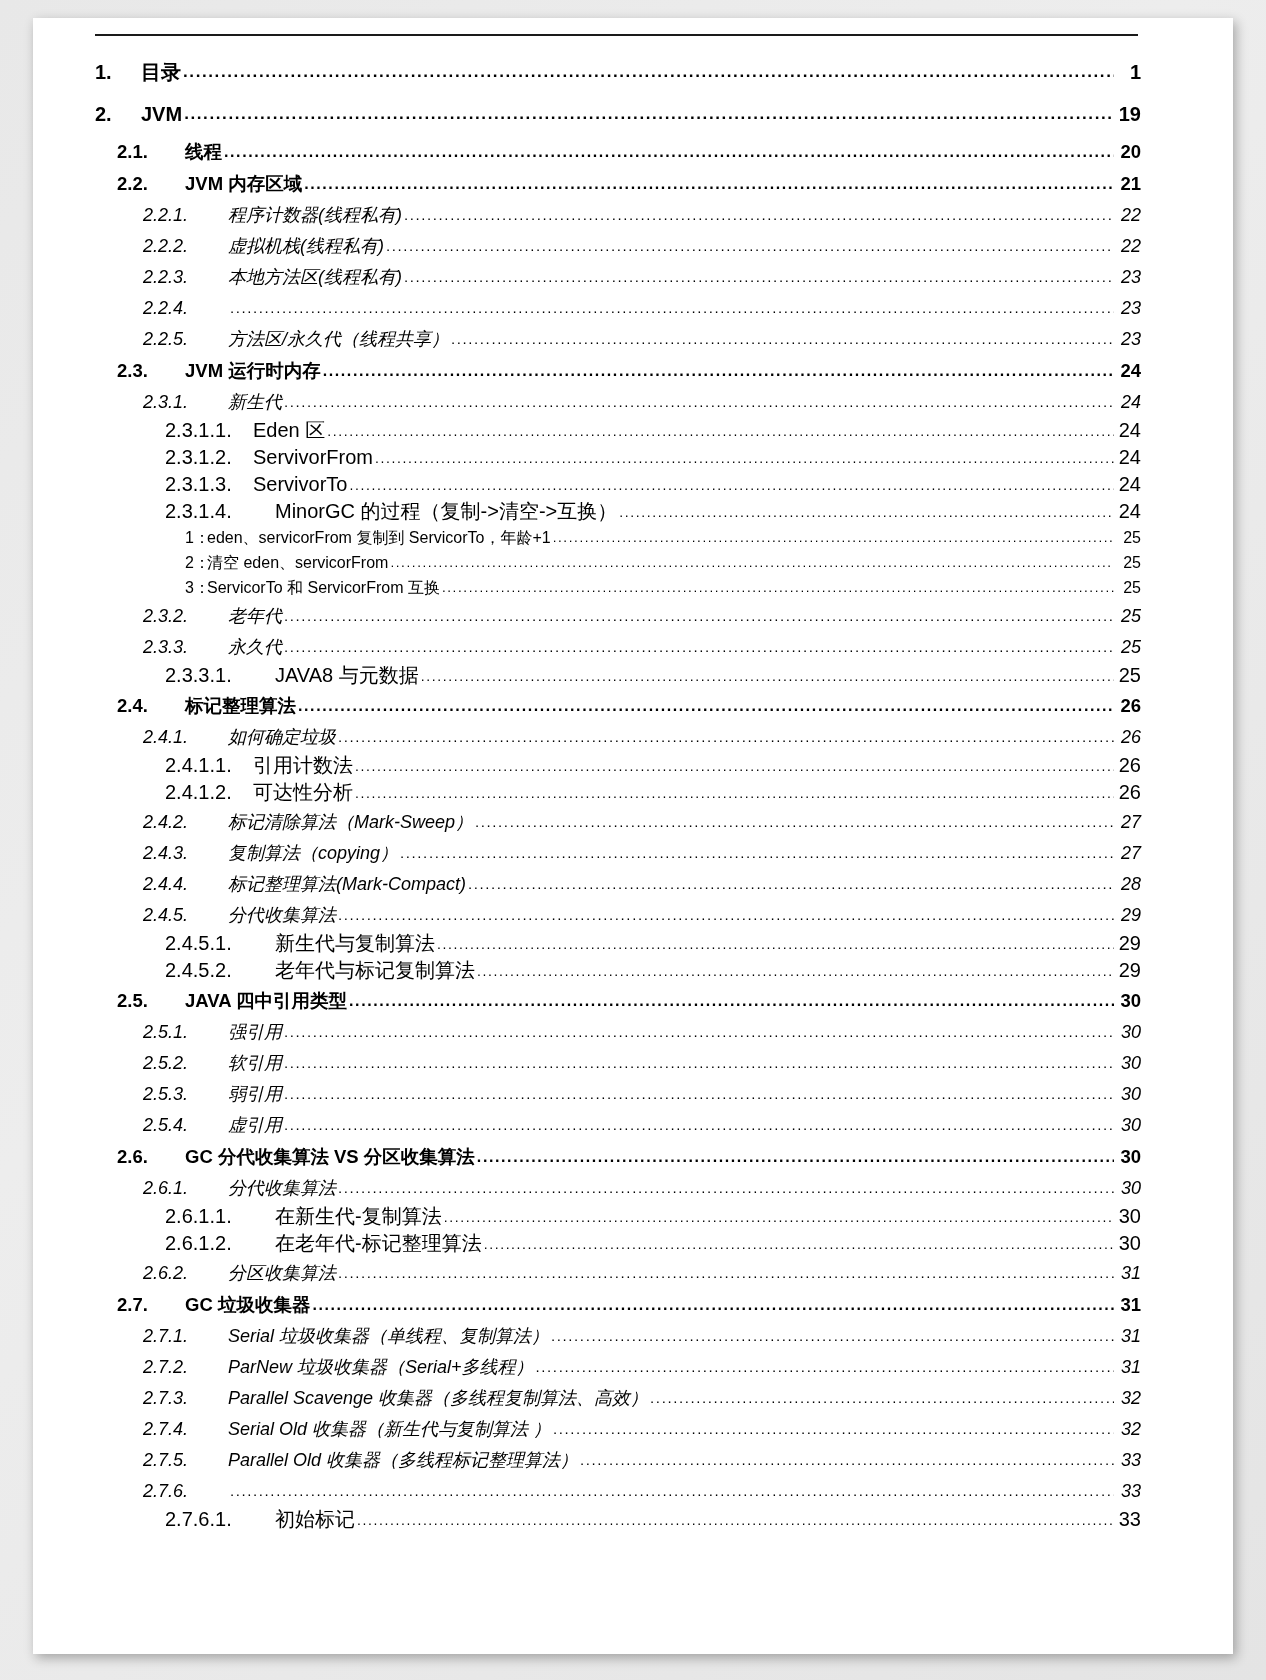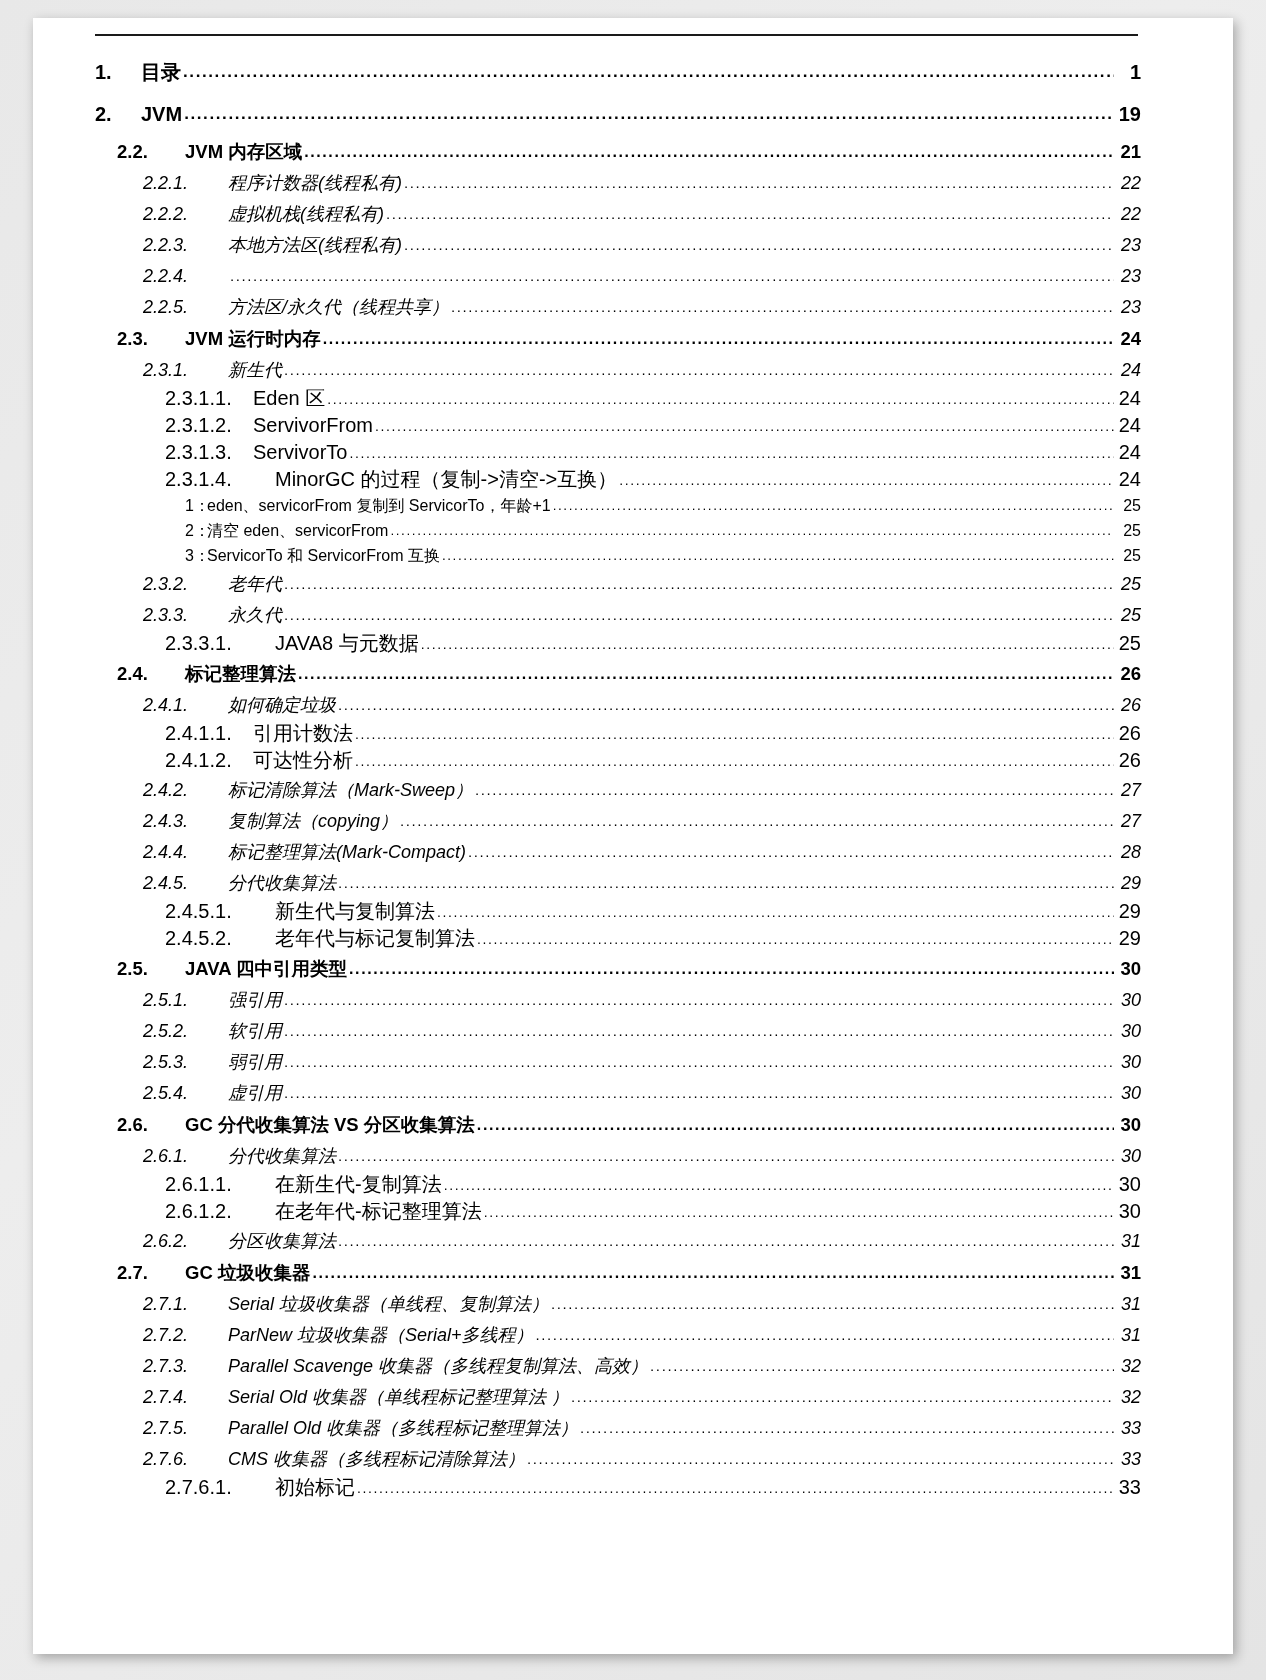--- a/index.html
+++ b/index.html
@@ -144,20 +144,26 @@
           <span class="leader"></span>
           <span class="pg">1</span>
         </div>
         <div class="row lvl1">
           <span class="num">2.</span>
           <span class="txt">JVM</span>
           <span class="leader"></span>
           <span class="pg">19</span>
         </div>
         <div class="row lvl2">
+          <span class="num">2.1.</span>
+          <span class="txt">线程</span>
+          <span class="leader"></span>
+          <span class="pg">20</span>
+        </div>
+        <div class="row lvl2">
           <span class="num">2.2.</span>
           <span class="txt">JVM 内存区域</span>
           <span class="leader"></span>
           <span class="pg">21</span>
         </div>
         <div class="row lvl3">
           <span class="num">2.2.1.</span>
           <span class="txt">程序计数器(线程私有)</span>
           <span class="leader"></span>
           <span class="pg">22</span>
@@ -396,33 +402,32 @@
           <span class="pg">31</span>
         </div>
         <div class="row lvl3">
           <span class="num">2.7.3.</span>
           <span class="txt">Parallel Scavenge 收集器（多线程复制算法、高效）</span>
           <span class="leader"></span>
           <span class="pg">32</span>
         </div>
         <div class="row lvl3">
           <span class="num">2.7.4.</span>
-          <span class="txt">Serial Old 收集器（单线程标记整理算法 ）</span>
+          <span class="txt">Serial Old 收集器（新生代与复制算法 ）</span>
           <span class="leader"></span>
           <span class="pg">32</span>
         </div>
         <div class="row lvl3">
           <span class="num">2.7.5.</span>
           <span class="txt">Parallel Old 收集器（多线程标记整理算法）</span>
           <span class="leader"></span>
           <span class="pg">33</span>
         </div>
         <div class="row lvl3">
           <span class="num">2.7.6.</span>
-          <span class="txt">CMS 收集器（多线程标记清除算法）</span>
           <span class="leader"></span>
           <span class="pg">33</span>
         </div>
         <div class="row lvl4 wide">
           <span class="num">2.7.6.1.</span>
           <span class="txt">初始标记</span>
           <span class="leader"></span>
           <span class="pg">33</span>
         </div>
       </div>

